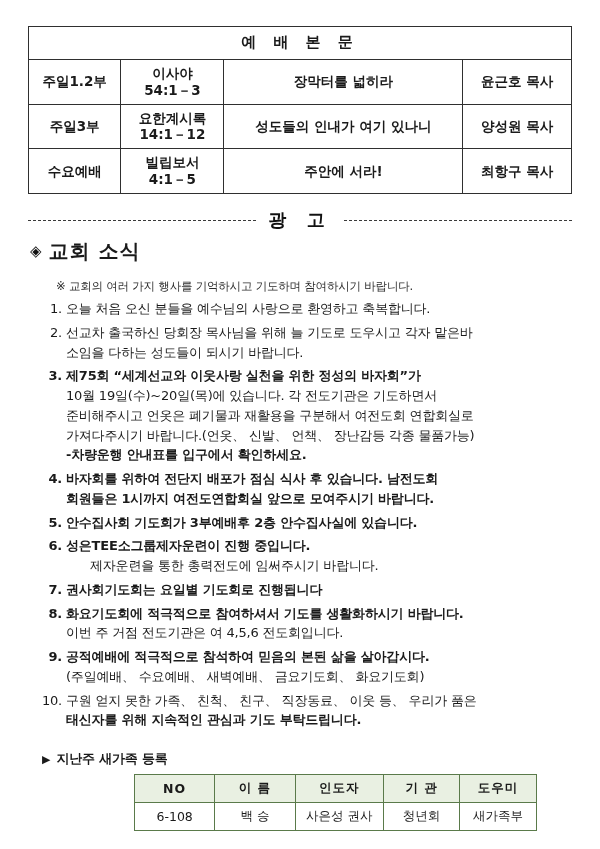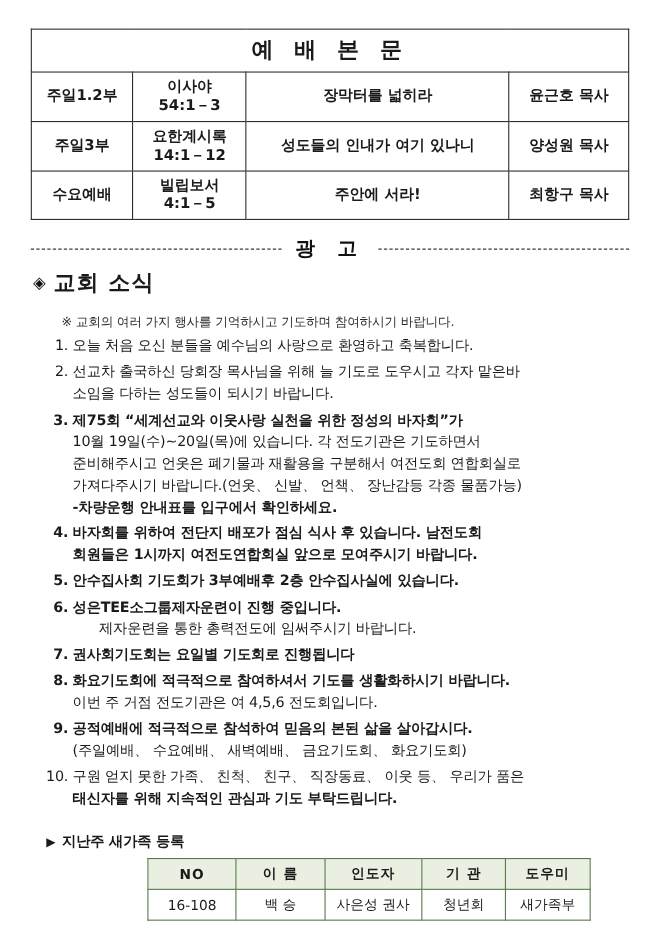--- a/index.html
+++ b/index.html
@@ -31,21 +31,21 @@
   table.worship td {
     border: 1px solid #2f2f2f;
     text-align: center;
     vertical-align: middle;
     font-size: 13.5px;
     font-weight: bold;
     padding: 5px 2px;
     line-height: 1.25;
   }
   table.worship td.title {
-    font-size: 20px;
+    font-size: 15px;
     letter-spacing: 6px;
     padding: 6px 2px 7px 2px;
     font-weight: bold;
   }
   .col-a { width: 17%; }
   .col-b { width: 19%; }
   .col-c { width: 44%; }
   .col-d { width: 20%; }
   td.scripture {
     font-size: 12.5px;
@@ -291,21 +291,21 @@
       <tr>
         <th>NO</th>
         <th>이 름</th>
         <th>인도자</th>
         <th>기 관</th>
         <th>도우미</th>
       </tr>
     </thead>
     <tbody>
       <tr>
-        <td>16-108</td>
+        <td>6-108</td>
         <td>백 승</td>
         <td>사은성 권사</td>
         <td>청년회</td>
         <td>새가족부</td>
       </tr>
     </tbody>
   </table>
 
 </div>
 

